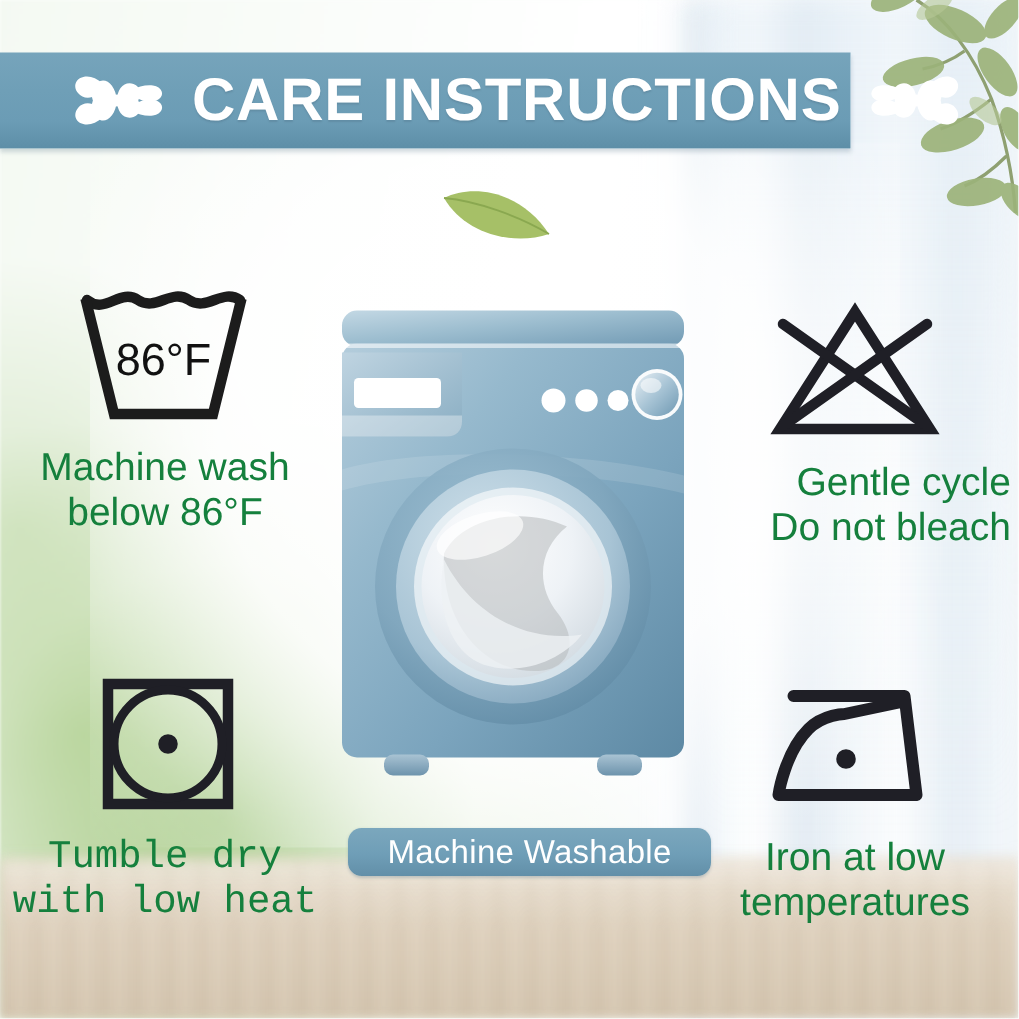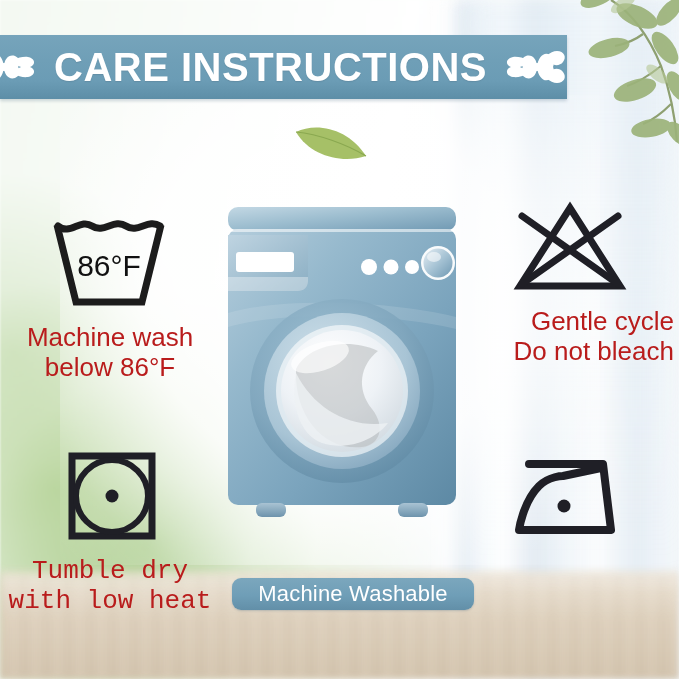--- a/index.html
+++ b/index.html
@@ -70,57 +70,58 @@
   }
 
   
   .foliage { position:absolute; right:-6px; top:-18px; width:120px; height:170px; }
   .leaf-float { position:absolute; left:292px; top:118px; width:80px; height:48px; }
 
   
   .banner {
     position:absolute; left:0; top:35px; width:567px; height:64px;
     background:linear-gradient(180deg,#76a4bb 0%, #6f9fb7 40%, #6b9cb5 72%, #5d8ea7 100%);
-    display:flex; align-items:center; justify-content:flex-end;
+    display:flex; align-items:center; justify-content:flex-start;
     box-shadow:0 2px 3px rgba(90,120,140,0.28);
+    padding-left:48px;
   }
   .banner-title {
     color:#ffffff;
     font-size:40px;
     font-weight:bold;
     letter-spacing:0.5px;
     white-space:nowrap;
     text-shadow:0 1px 1px rgba(70,100,120,0.25);
   }
   .fleur { width:62px; height:44px; flex:0 0 auto; }
   .fleur.left { margin-right:18px; }
   .fleur.right { margin-left:18px; transform:scaleX(-1); }
 
   
   .cell { position:absolute; width:208px; text-align:center; }
-  .cell-tl { left:6px;   top:212px; }
+  .cell-tl { left:6px;   top:186px; }
   .cell-tr { left:466px; top:196px;text-align:right; }
   .cell-bl { left:6px;   top:446px;font-family:Liberation Mono, monospace; }
   .cell-br { left:466px; top:446px; }
   .cell .glyph { height:104px; display:flex; align-items:center; justify-content:center; }
   .cell .caption {
     margin-top:6px;
     font-size:26px;
     line-height:30px;
-    color:#b91c1c;
+    color:#15803d;
     white-space:pre-line;
   }
   .cell-tr .caption, .cell-br .caption { }
 
   
   .washer { position:absolute; left:222px; top:205px; width:240px; height:330px; }
 
   
   .badge {
-    position:absolute; left:232px; top:578px; width:242px; height:32px;
+    position:absolute; left:232px; top:552px; width:242px; height:32px;
     background:linear-gradient(180deg,#7ba7bd 0%, #6f9eb7 55%, #628fa8 100%);
     border-radius:9px;
     display:flex; align-items:center; justify-content:center;
     box-shadow:0 1px 2px rgba(90,120,140,0.3);
   }
   .badge-text { color:#ffffff; font-size:22px; letter-spacing:.2px; white-space:nowrap; }
 </style>
 </head>
 <body>
 
@@ -220,20 +221,22 @@
 with low heat</div>
   </div>
 
   <div class="cell cell-br">
     <div class="glyph">
       <svg width="118" height="100" viewBox="0 0 118 100">
         <path d="M18 16 L92 16 L100 82 L8 82 C8 82 12 54 28 38 C38 28 52 28 52 28 L90 20" fill="none" stroke="#1f1f26" stroke-width="8" stroke-linejoin="round" stroke-linecap="round"></path>
         <circle cx="53" cy="58" r="6.5" fill="#1f1f26"></circle>
       </svg>
     </div>
+    <div class="caption">Iron at low
+temperatures</div>
   </div>
 
   <svg class="washer" viewBox="0 0 240 330">
     <defs>
       <linearGradient id="bodyG" x1="0" y1="0" x2="1" y2="1">
         <stop offset="0%" stop-color="#b4cddc"></stop>
         <stop offset="28%" stop-color="#96b9cd"></stop>
         <stop offset="62%" stop-color="#7ba4bd"></stop>
         <stop offset="100%" stop-color="#5d89a4"></stop>
       </linearGradient>

